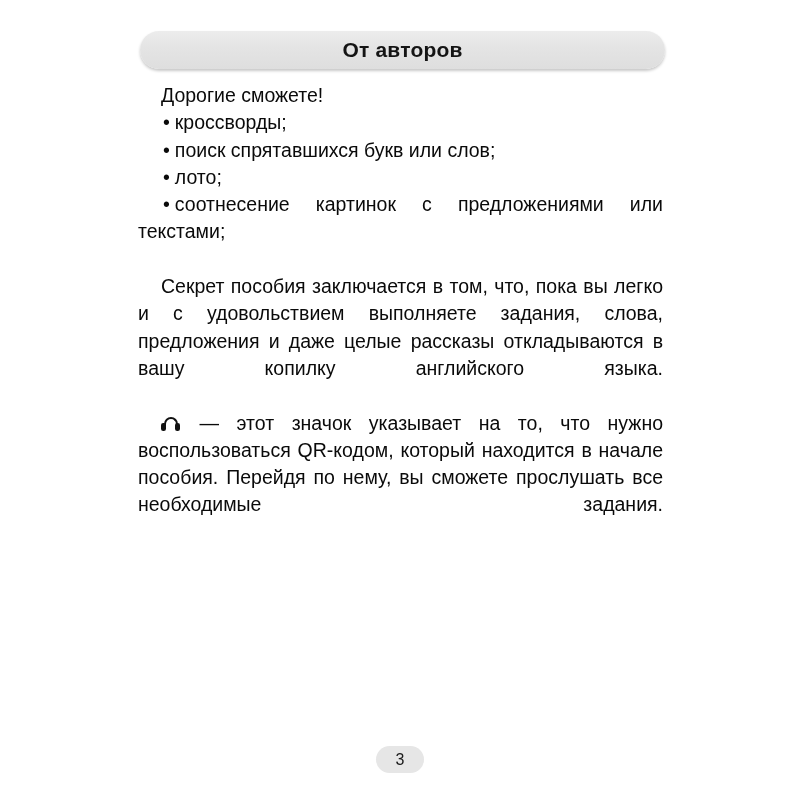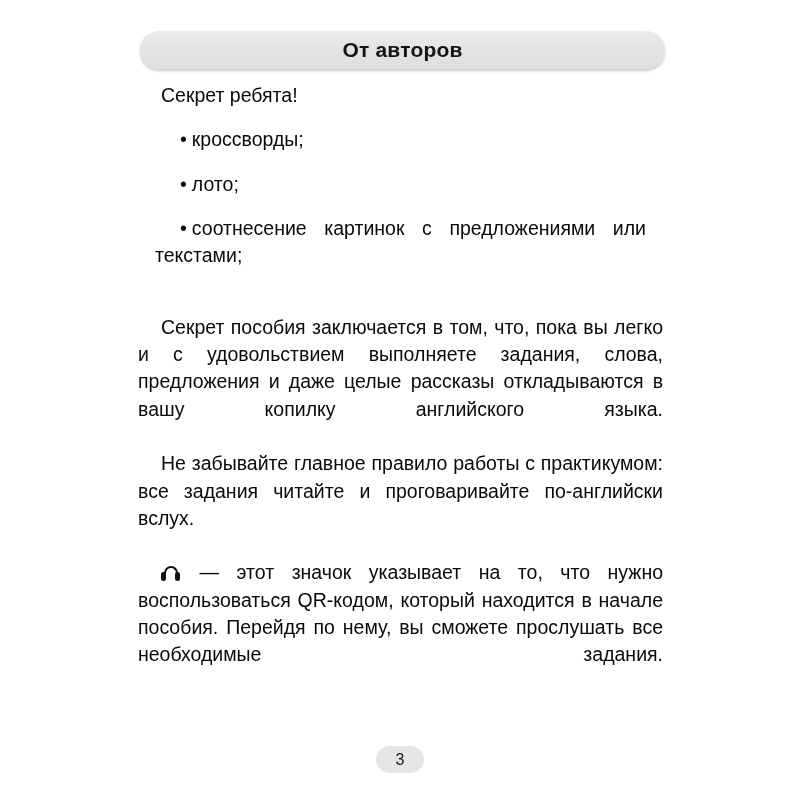--- a/index.html
+++ b/index.html
@@ -69,21 +69,21 @@
     display: inline-block;
     width: 100%;
   }
   .para.nojust::after { content: none; }
 
   
   .bullet {
     font-size: 19.5px;
     line-height: 27.3px;
     text-align: justify;
-    margin: 17px;
+    margin: 0;
     text-indent: 25px;
     color: #0a0a0a;
   }
   .bullet::after {
     content: "";
     display: inline-block;
     width: 100%;
   }
   .bullet.nojust::after { content: none; }
   .bullet .dot {
@@ -144,26 +144,26 @@
 </head>
 <body>
 
 <div class="page">
 
   <div class="header-band">
     <div class="header-title">От авторов</div>
   </div>
 
   <div class="content">
-      <p class="para indent nojust">Секрет ребята!</p>
+      <p class="para indent nojust">Дорогие сможете!</p>
       <p class="bullet nojust"><span class="dot">•</span><span>кроссворды;</span></p>
+      <p class="bullet nojust"><span class="dot">•</span><span>поиск спрятавшихся букв или слов;</span></p>
       <p class="bullet nojust"><span class="dot">•</span><span>лото;</span></p>
       <p class="bullet"><span class="dot">•</span><span>соотнесение картинок с предложениями или текстами;</span></p>
       <p class="para indent">Секрет пособия заключается в том, что, пока вы легко и с удовольствием выполняете задания, слова, предложения и даже целые рассказы откладываются в вашу копилку английского языка.</p>
-      <p class="para indent">Не забывайте главное правило работы с практикумом: все задания читайте и проговаривайте по-английски вслух.</p>
       <p class="para indent"><span class="hp-icon"><span class="band"></span><span class="ear l"></span><span class="ear r"></span></span><span> — этот значок указывает на то, что нужно воспользоваться QR-кодом, который находится в начале пособия. Перейдя по нему, вы сможете прослушать все необходимые задания.</span></p>
     </div>
 
   <div class="page-num-badge">
     <span class="page-num">3</span>
   </div>
 
 </div>
 
 </body></html>

